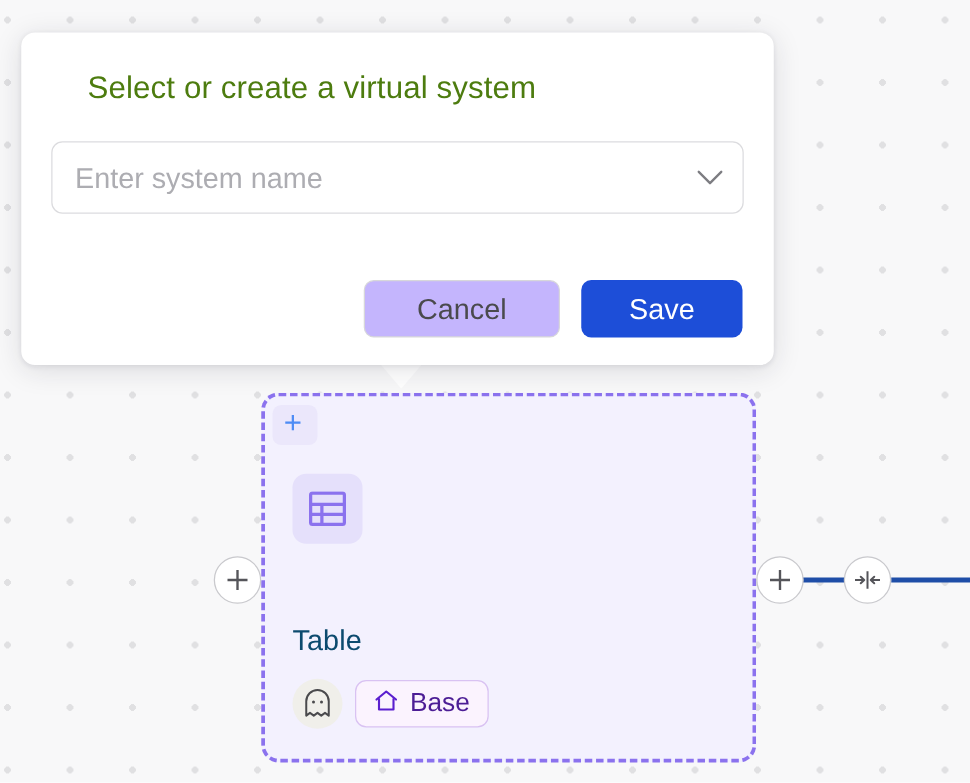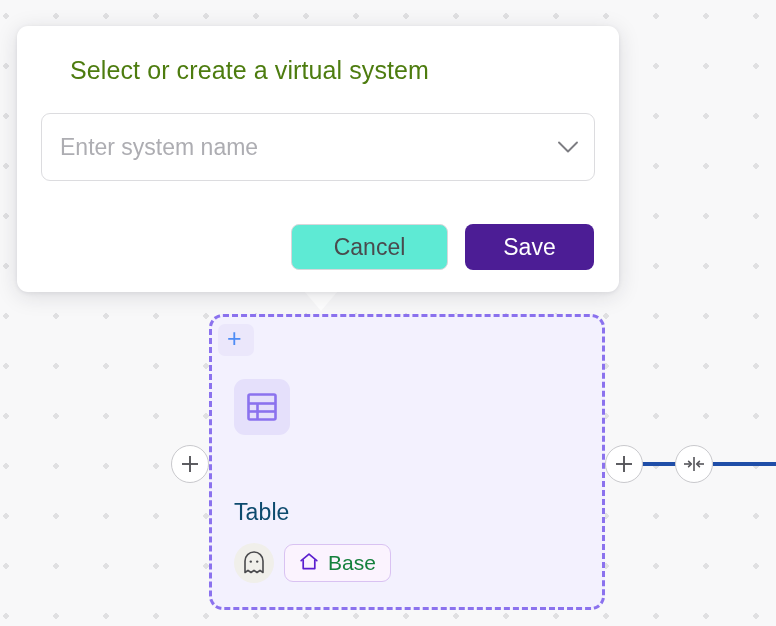--- a/index.html
+++ b/index.html
@@ -140,21 +140,21 @@
     padding: 0 14px;
     display: flex;
     align-items: center;
     gap: 9px;
     border: 1.5px solid #d9c2f2;
     border-radius: 9px;
     background: #fbf3fe;
     cursor: pointer;
   }
   #base-badge-label {
-    color: #15803d;
+    color: #4c1d95;
     font-size: 21px;
   }
 
   
   #dialog {
     position: absolute;
     left: 17px;
     top: 26px;
     width: 602px;
     height: 266px;
@@ -182,21 +182,21 @@
     color: #4d7c0f;
     letter-spacing: 0.1px;
     margin-left: 28px;
   }
 
   #system-name-field {
     position: absolute;
     left: 24px;
     top: 87px;
     width: 554px;
-    height: 68px;
+    height: 58px;
     border: 1.4px solid #dcdcdf;
     border-radius: 9px;
     background: #ffffff;
     display: flex;
     align-items: center;
     cursor: text;
   }
   #system-name-input {
     flex: 1;
     border: none;
@@ -230,27 +230,27 @@
     font-family: "Liberation Sans", sans-serif;
     font-size: 23px;
     cursor: pointer;
     display: flex;
     align-items: center;
     justify-content: center;
   }
   #cancel-button {
     width: 157px;
     border: 1.4px solid #d7d7da;
-    background: #5eead4;
+    background: #c4b5fd;
     color: #4a4a4d;
   }
   #save-button {
     width: 129px;
     border: none;
-    background: #4c1d95;
+    background: #1d4ed8;
     color: #ffffff;
   }
 </style>
 </head>
 <body>
 
 <div id="canvas">
 
   <div class="edge-line" id="edge-seg-a"></div>
   <div class="edge-line" id="edge-seg-b"></div>

